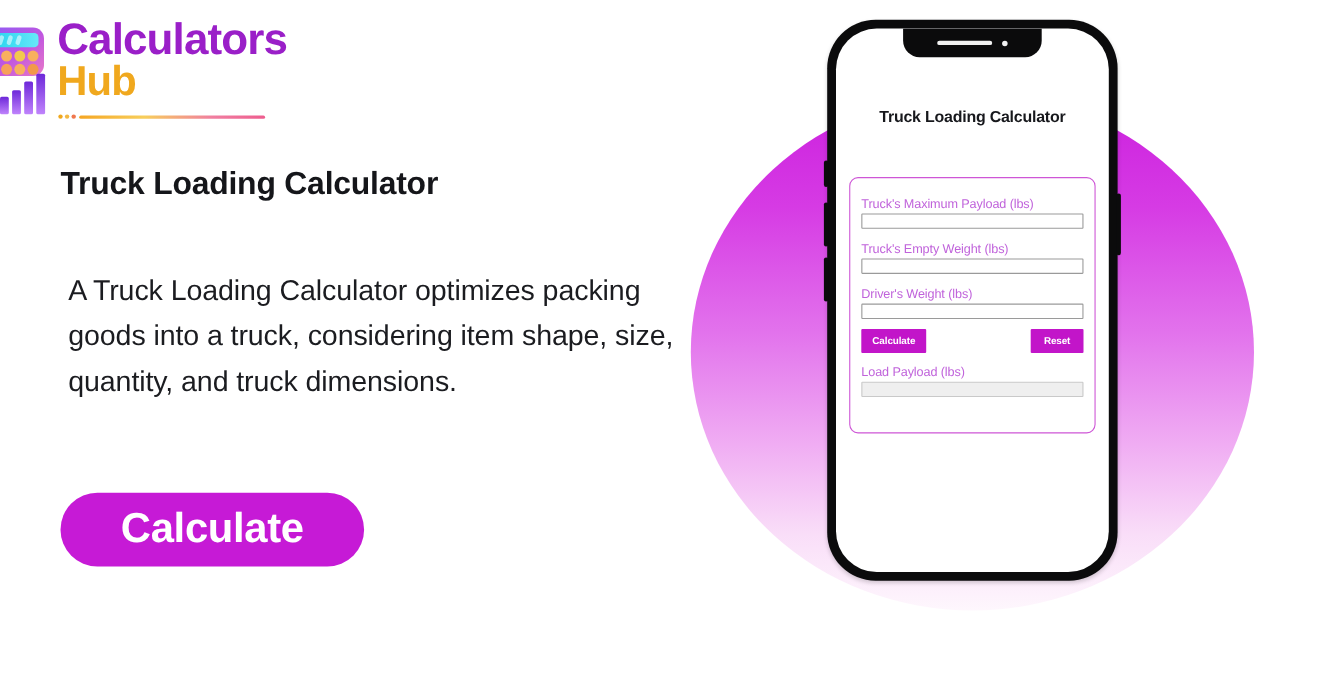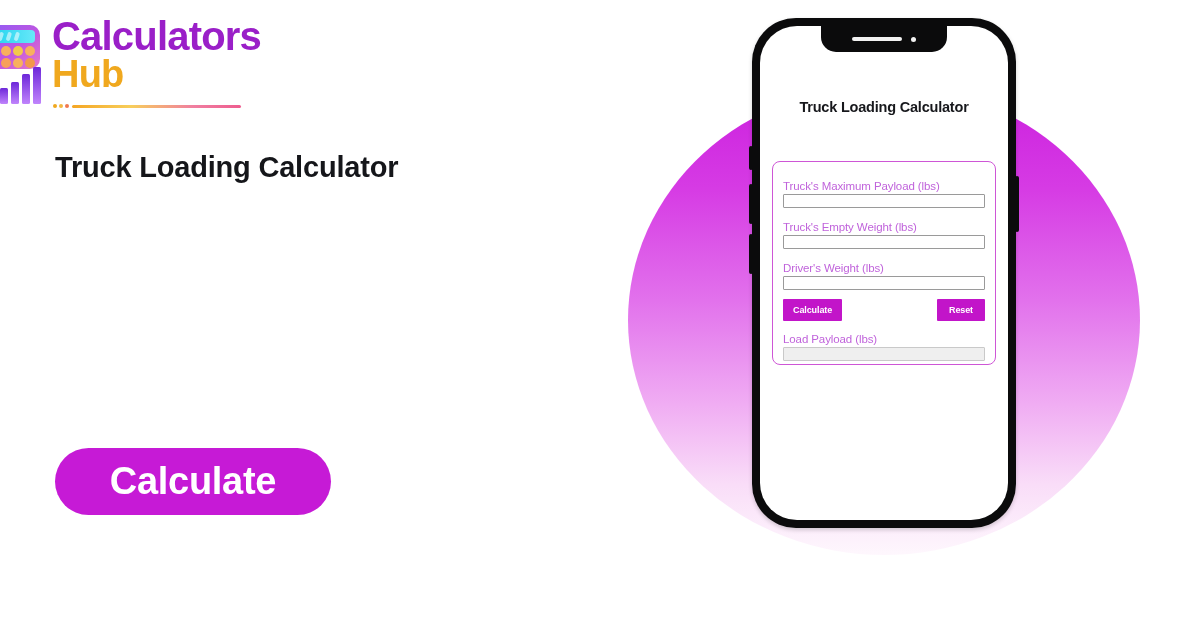--- a/index.html
+++ b/index.html
@@ -223,21 +223,21 @@
     letter-spacing: -0.2px;
   }
   .calc-card {
     position: absolute;
     left: 12px;
     right: 12px;
     top: 135px;
     border: 1px solid #CE56D6;
     border-radius: 8px;
     background: #ffffff;
-    padding: 14px 10px 3px 10px;
+    padding: 14px 10px 32px 10px;
     box-sizing: border-box;
   }
   .field-label {
     font-size: 11.5px;
     color: #C063DB;
     font-weight: 400;
     letter-spacing: -0.1px;
     margin-bottom: 3px;
     white-space: nowrap;
   }
@@ -345,20 +345,21 @@
           <i></i>
           <i></i>
           <i></i>
         </span>
       <span class="logo-rule"></span>
     </div>
   </div>
 
   <h1 class="headline">Truck Loading Calculator</h1>
 
+  <p class="body-copy">A Truck Loading Calculator optimizes packing goods into a truck, considering item shape, size, quantity, and truck dimensions.</p>
 
   <button class="cta-button">Calculate</button>
 </div>
 
 <div class="right-panel">
 
   <div class="bg-circle"></div>
 
   <div class="phone">
     <span class="btn-side btn-silence"></span>

